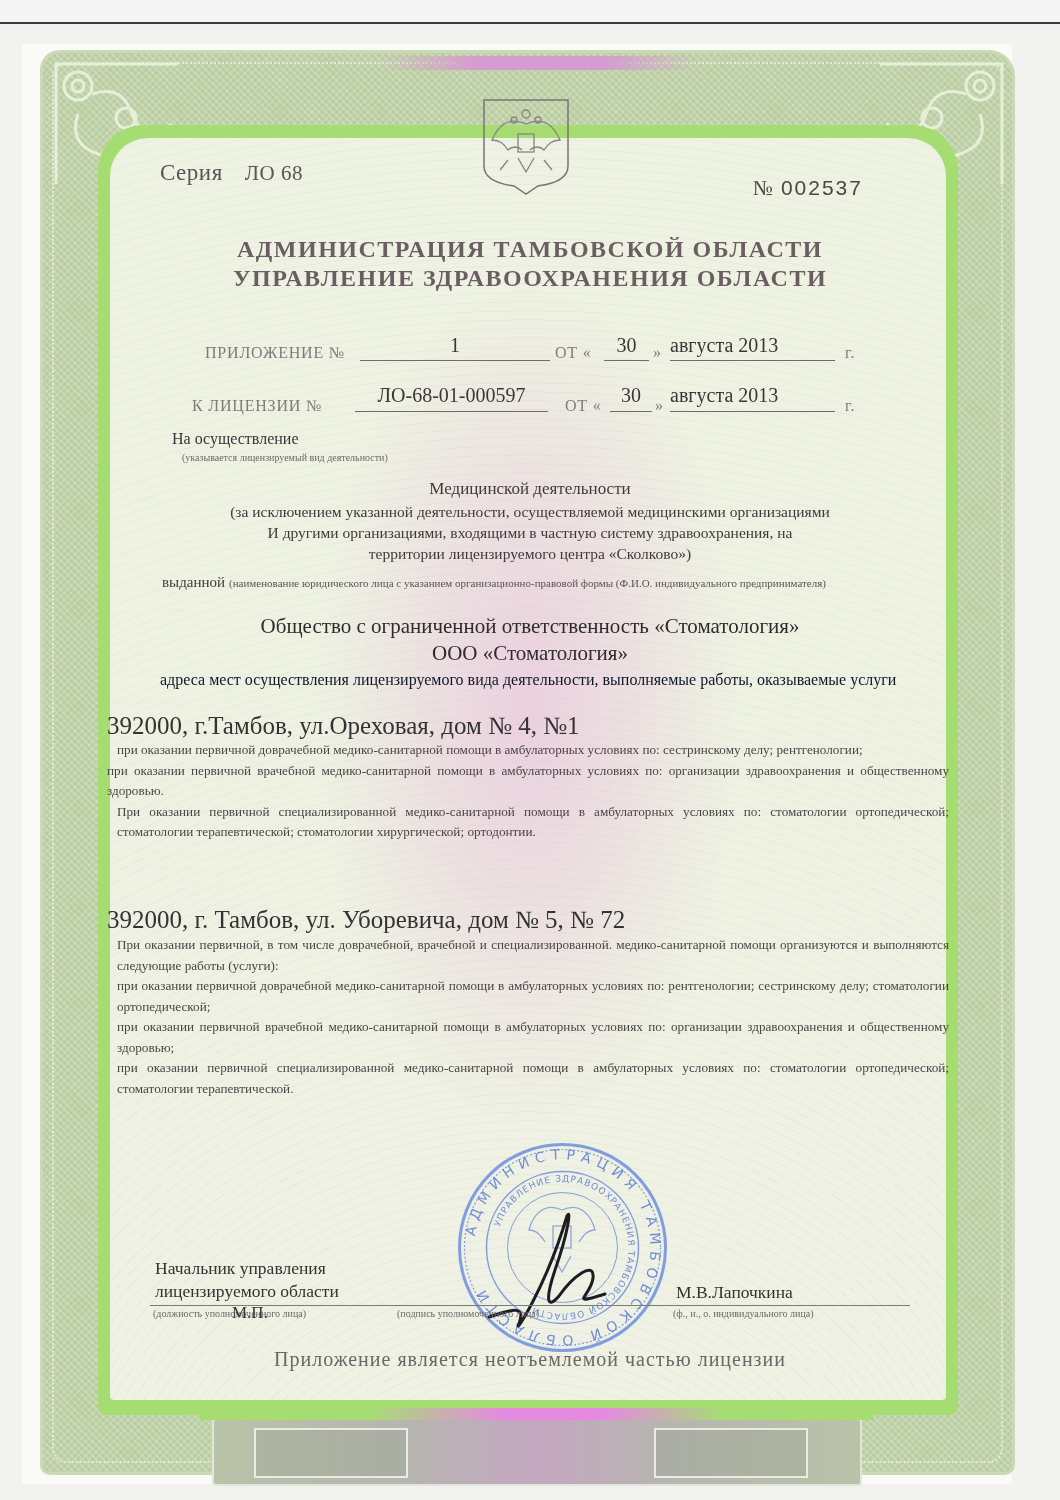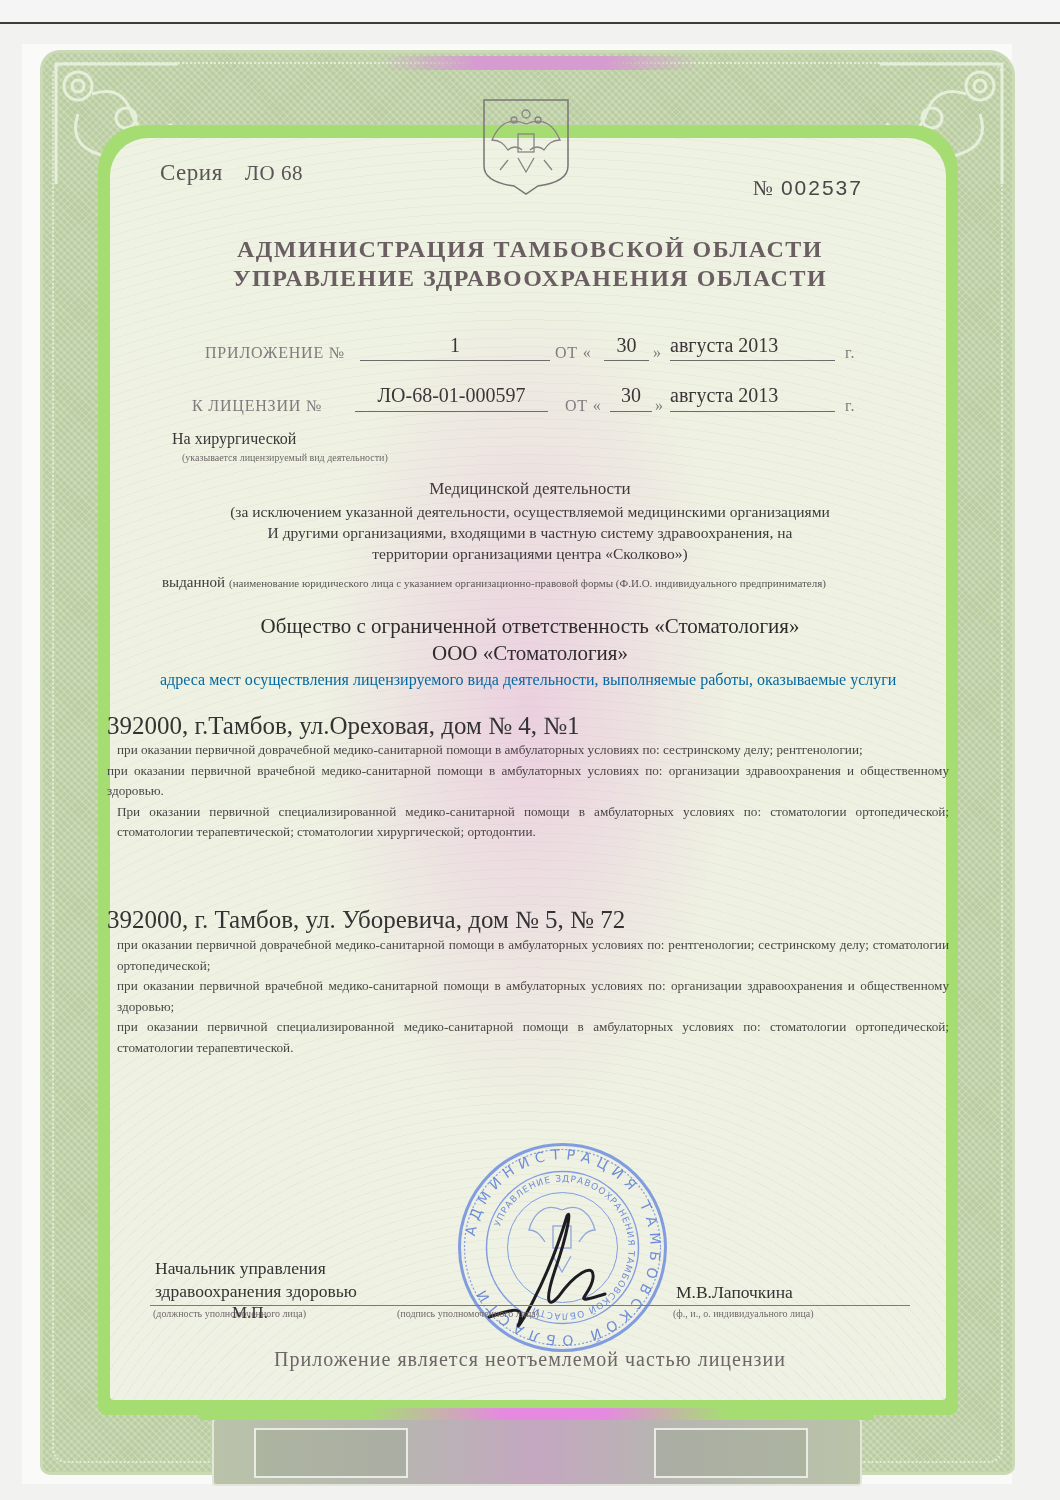--- a/index.html
+++ b/index.html
@@ -137,47 +137,48 @@
 <div class="abs form-label" style="left:845px;top:344px;">г.</div>
 
 <div class="abs form-label" style="left:192px;top:397px;">К ЛИЦЕНЗИИ №</div>
 <div class="abs uline form-value" style="left:355px;top:384px;width:193px;height:27px;line-height:22px;">ЛО-68-01-000597</div>
 <div class="abs form-label" style="left:565px;top:397px;">ОТ «</div>
 <div class="abs uline form-value" style="left:610px;top:384px;width:42px;height:27px;line-height:22px;">30</div>
 <div class="abs form-label" style="left:655px;top:397px;">»</div>
 <div class="abs uline form-value" style="left:670px;top:384px;width:165px;height:27px;line-height:22px;text-align:left;">августа  2013</div>
 <div class="abs form-label" style="left:845px;top:397px;">г.</div>
 
-<div class="abs" style="left:172px;top:430px;font-size:16px;color:#3a3538;">На хирургической</div>
+<div class="abs" style="left:172px;top:430px;font-size:16px;color:#3a3538;">На осуществление</div>
 <div class="abs tiny" style="left:182px;top:452px;">(указывается лицензируемый  вид деятельности)</div>
 
 <div class="abs body-center" style="top:478px;font-size:17px;">Медицинской деятельности</div>
 <div class="abs body-center" style="top:501px;">(за исключением указанной деятельности, осуществляемой медицинскими организациями</div>
 <div class="abs body-center" style="top:522px;">И другими организациями, входящими в частную систему здравоохранения, на</div>
-<div class="abs body-center" style="top:543px;">территории организациями центра «Сколково»)</div>
+<div class="abs body-center" style="top:543px;">территории лицензируемого центра «Сколково»)</div>
 
 <div class="abs" style="left:162px;top:572px;width:792px;line-height:20px;color:#3e3a3c;text-align:justify;">
   <span style="font-size:15px;">выданной</span>
   <span style="font-size:11px;color:#5a5557;">(наименование юридического лица с указанием организационно-правовой формы (Ф.И.О. индивидуального предпринимателя)</span>
 </div>
 
 <div class="abs" style="left:0;width:1060px;text-align:center;top:614px;font-size:21px;color:#2f2b2d;">Общество с ограниченной ответственность «Стоматология»</div>
 <div class="abs" style="left:0;width:1060px;text-align:center;top:641px;font-size:21px;color:#2f2b2d;">ООО «Стоматология»</div>
 
-<div class="abs" style="left:160px;top:670px;width:790px;font-size:16px;line-height:19px;color:#0369a1;text-align:justify;text-align-last:left;">адреса мест осуществления лицензируемого вида деятельности, выполняемые работы, оказываемые услуги</div>
+<div class="abs" style="left:160px;top:670px;width:790px;font-size:16px;line-height:19px;color:#0f172a;text-align:justify;text-align-last:left;">адреса мест осуществления лицензируемого вида деятельности, выполняемые работы, оказываемые услуги</div>
 
 <div class="abs addr" style="top:712px;">392000, г.Тамбов, ул.Ореховая, дом № 4, №1</div>
 <div class="abs para" style="top:740px;">
   <div>при оказании первичной доврачебной медико-санитарной помощи в амбулаторных условиях по: сестринскому делу; рентгенологии;</div>
   <div style="margin-left:-10px;">при оказании первичной врачебной медико-санитарной помощи в амбулаторных условиях по:  организации здравоохранения и общественному здоровью.</div>
   <div>При оказании первичной специализированной  медико-санитарной  помощи в амбулаторных условиях по: стоматологии ортопедической; стоматологии терапевтической; стоматологии хирургической; ортодонтии.</div>
 </div>
 
 <div class="abs addr" style="top:906px;">392000, г. Тамбов, ул. Уборевича, дом № 5, № 72</div>
 <div class="abs para" style="top:935px;">
+  <div>При оказании первичной, в том числе доврачебной, врачебной и специализированной. медико-санитарной помощи организуются и выполняются следующие работы (услуги):</div>
   <div>при оказании первичной доврачебной медико-санитарной помощи в амбулаторных условиях по: рентгенологии; сестринскому делу; стоматологии ортопедической;</div>
   <div>при оказании первичной врачебной медико-санитарной помощи в амбулаторных условиях по: организации здравоохранения  и общественному здоровью;</div>
   <div>при оказании первичной специализированной медико-санитарной помощи в амбулаторных условиях по: стоматологии ортопедической; стоматологии терапевтической.</div>
 </div>
 
 <div class="stamp">
   <svg viewBox="0 0 215 215">
     <defs>
       <path id="outerArc" d="M107.5 107.5 m-88 0 a88 88 0 1 1 176 0 a88 88 0 1 1 -176 0"></path>
       <path id="innerArc" d="M107.5 107.5 m-66 0 a66 66 0 1 1 132 0 a66 66 0 1 1 -132 0"></path>
@@ -197,21 +198,21 @@
     <g fill="none" stroke="#7a93dc" stroke-width="1.3" opacity="0.8">
       <path d="M107 70 C90 62 78 74 74 90 C82 90 86 96 90 102 M107 70 C124 62 136 74 140 90 C132 90 128 96 124 102"></path>
       <rect x="98" y="86" width="18" height="22"></rect>
       <path d="M98 116 L107 132 L116 116"></path>
     </g>
     <path d="M34 177 C60 168 70 166 64 184 C58 196 90 150 112 76 C116 68 114 90 100 130 C90 160 92 170 104 156 C118 136 140 120 138 138 C136 156 112 166 150 154" fill="none" stroke="#1c1c22" stroke-width="3" stroke-linecap="round"></path>
   </svg>
 </div>
 
 <div class="abs sig-text" style="left:155px;top:1258px;">Начальник управления</div>
-<div class="abs sig-text" style="left:155px;top:1281px;">здравоохранения здоровью</div>
+<div class="abs sig-text" style="left:155px;top:1281px;">лицензируемого области</div>
 <div class="sig-line" style="left:150px;top:1305px;width:760px;"></div>
 <div class="abs tiny" style="left:153px;top:1308px;">(должность уполномоченного лица)</div>
 <div class="abs" style="left:232px;top:1303px;font-size:17px;color:#3a3538;">М.П.</div>
 <div class="abs tiny" style="left:397px;top:1308px;">(подпись уполномоченного лица)</div>
 <div class="abs sig-text" style="left:676px;top:1282px;">М.В.Лапочкина</div>
 <div class="abs tiny" style="left:673px;top:1308px;">(ф., и., о. индивидуального лица)</div>
 
 <div class="abs footer-text">Приложение является неотъемлемой частью лицензии</div>
 
 <div class="bottom-bar">

